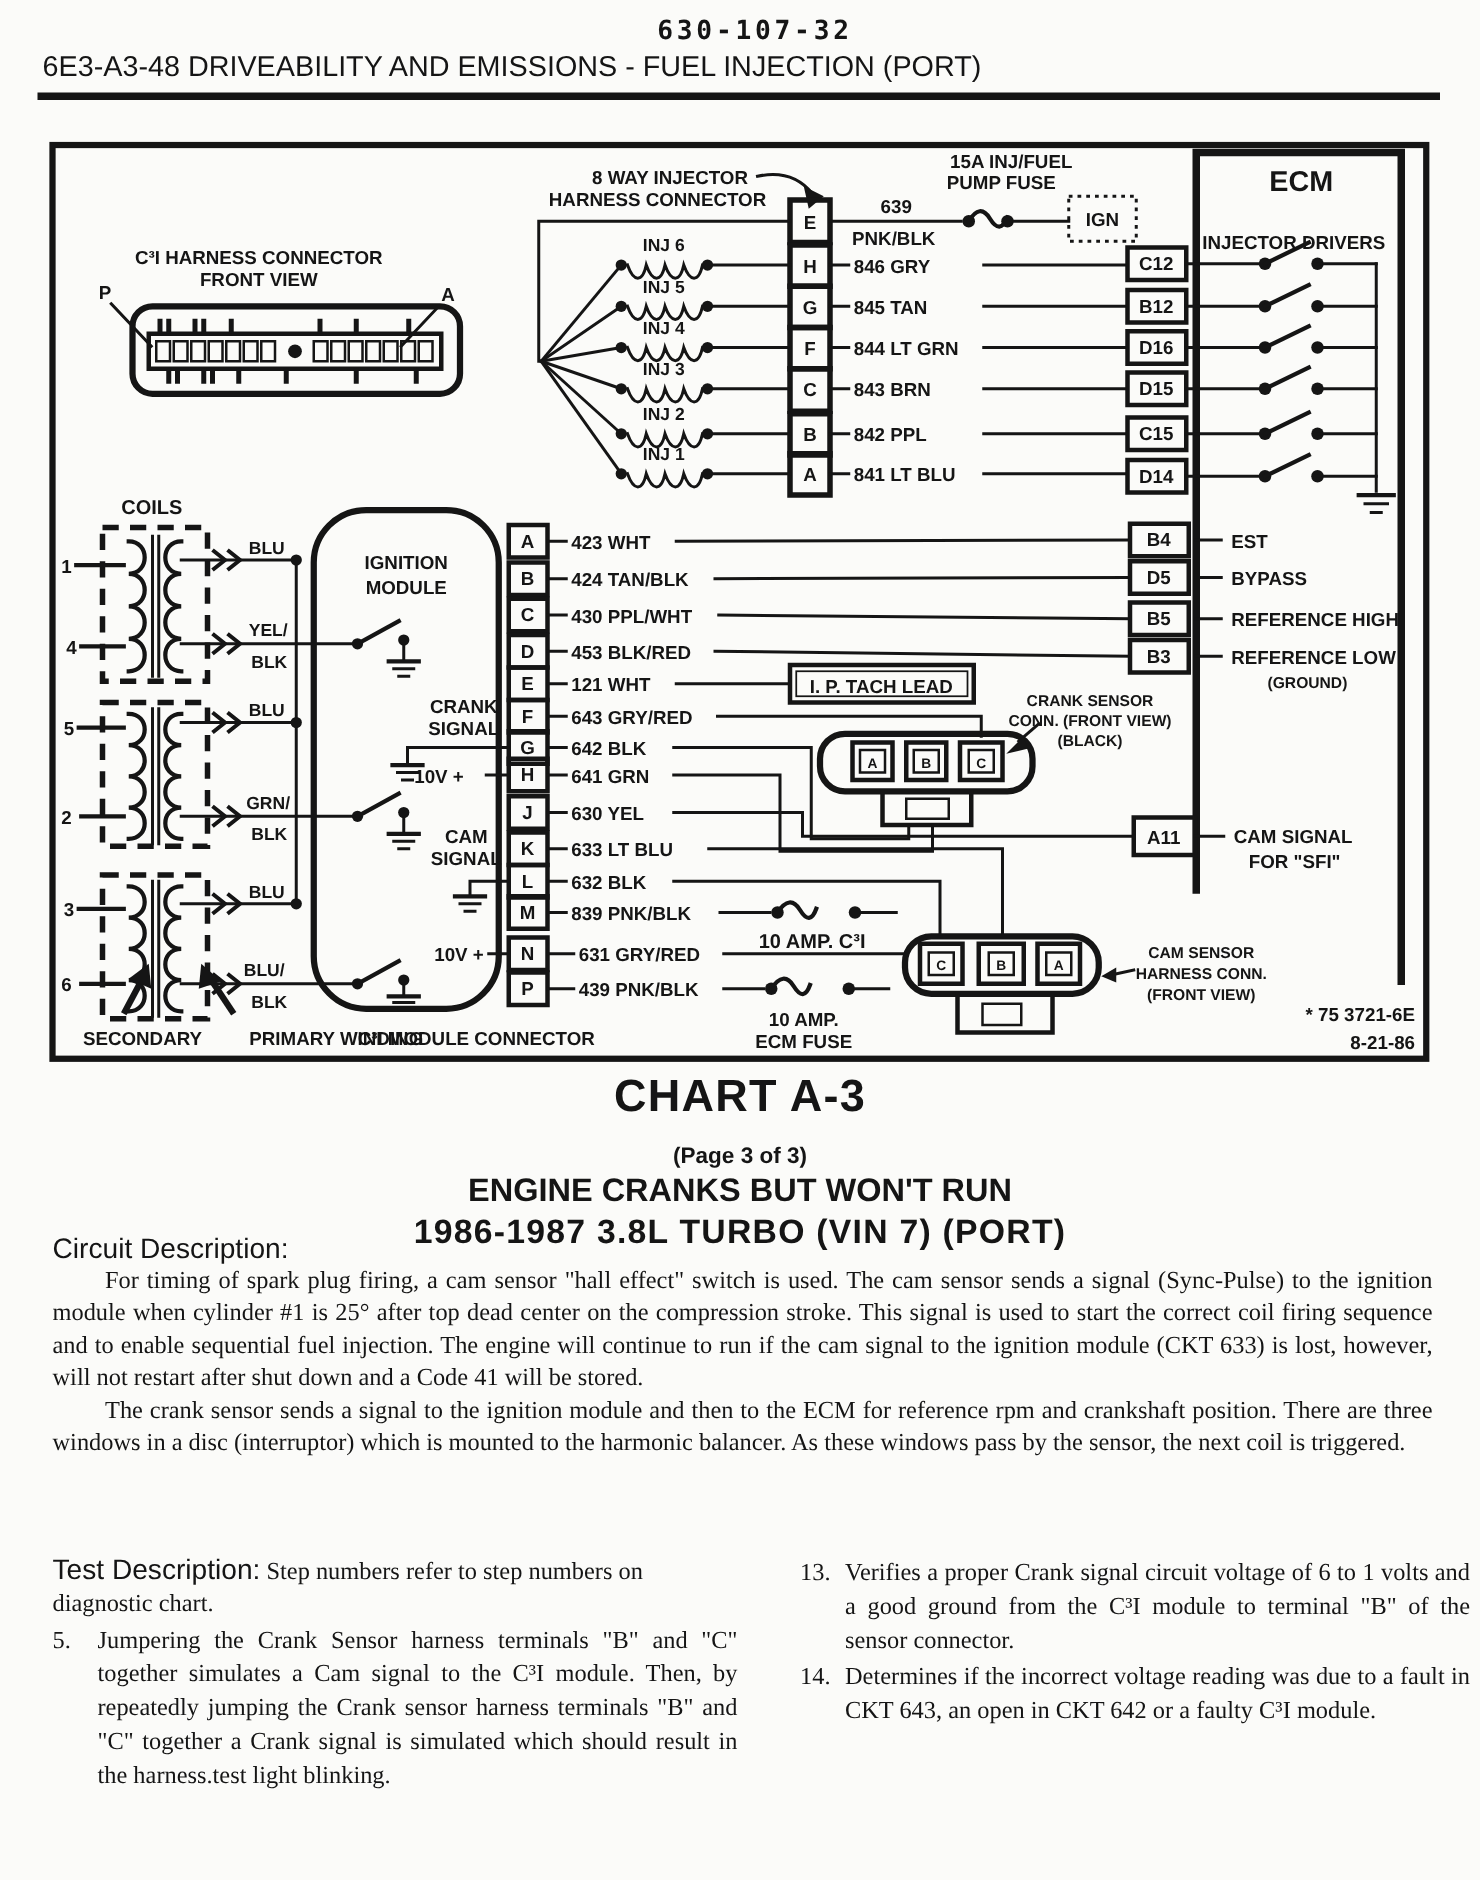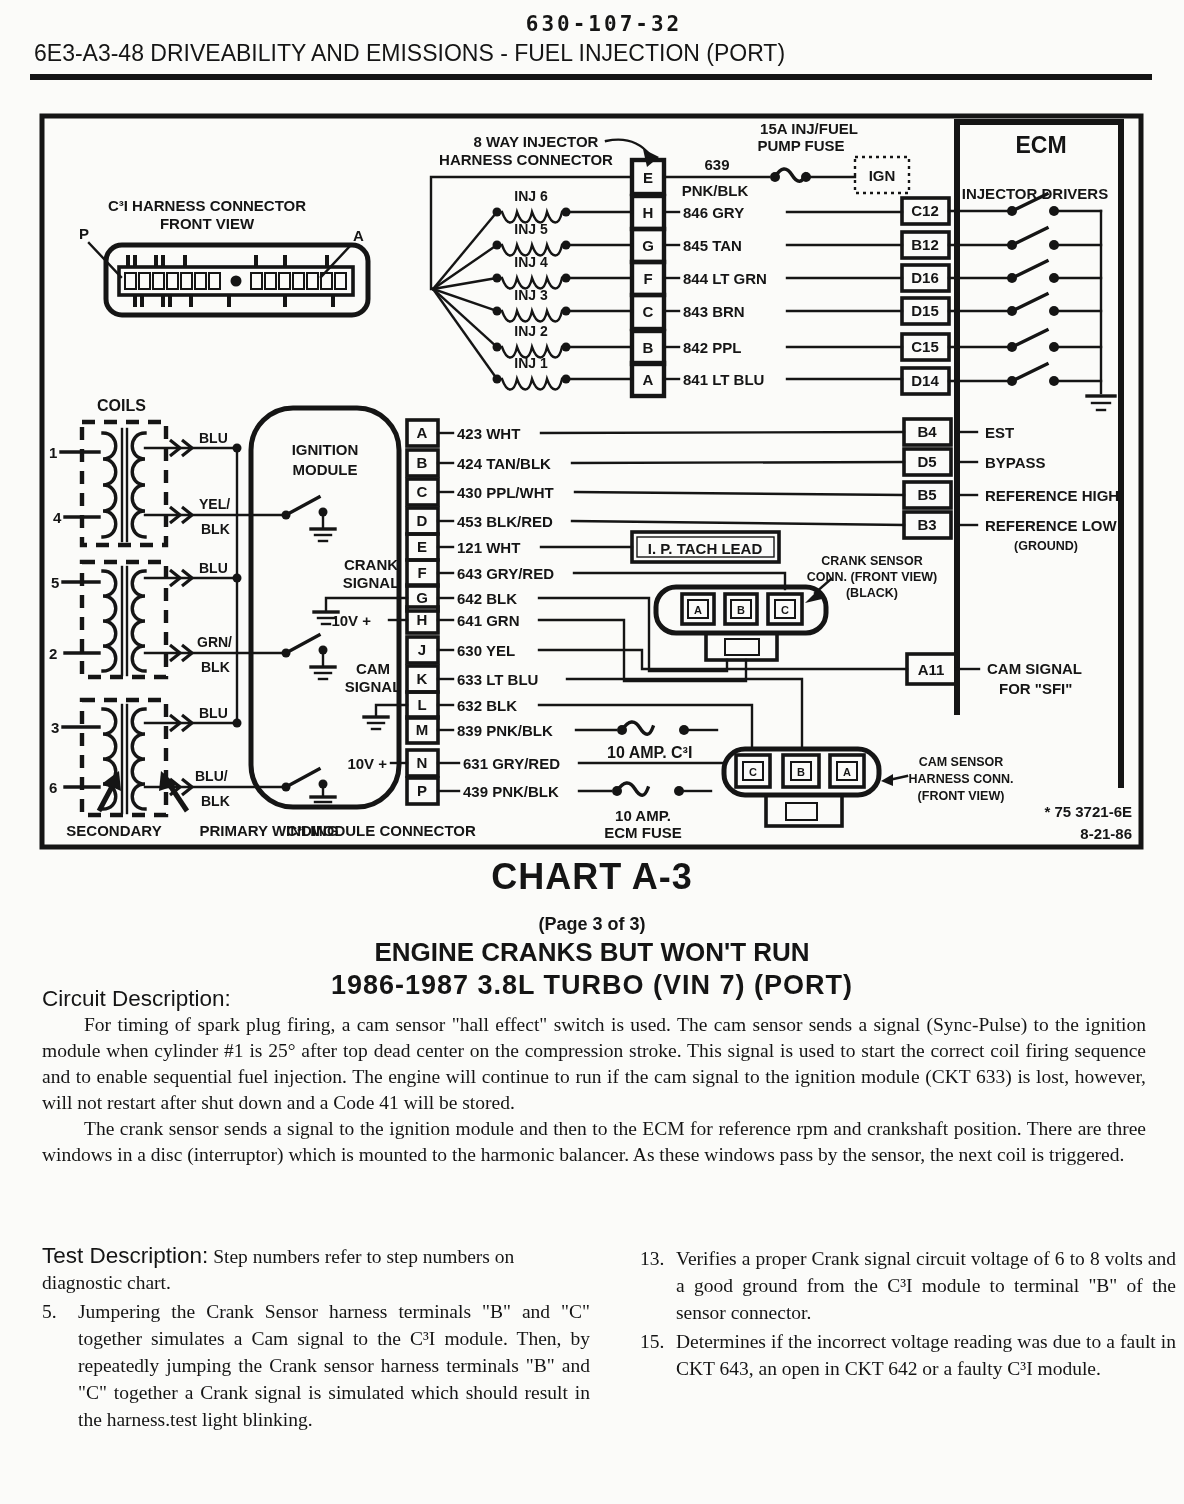--- a/index.html
+++ b/index.html
@@ -571,19 +571,19 @@
     <span>Step numbers refer to step numbers on diagnostic chart.</span>
   </div>
   <div class="ti-item">
     <div class="ti-num">5.</div>
     <div class="ti-text">Jumpering the Crank Sensor harness terminals "B" and "C" together simulates a Cam signal to the C³I module.  Then, by repeatedly jumping the Crank sensor harness terminals "B" and "C" together a Crank signal is simulated which should result in the harness.test light blinking.</div>
   </div>
 </div>
 <div class="abs" id="testdesc-right">
   <div class="ti-item">
     <div class="ti-num">13.</div>
-    <div class="ti-text">Verifies a proper Crank signal circuit voltage of 6 to 8 volts and a good ground from the C³I module to terminal "B" of the sensor connector.</div>
+    <div class="ti-text">Verifies a proper Crank signal circuit voltage of 6 to 1 volts and a good ground from the C³I module to terminal "B" of the sensor connector.</div>
   </div>
   <div class="ti-item">
-    <div class="ti-num">15.</div>
+    <div class="ti-num">14.</div>
     <div class="ti-text">Determines if the incorrect voltage reading was due to a fault in CKT 643, an open in CKT 642 or a faulty C³I module.</div>
   </div>
 </div>
 
 </body></html>

